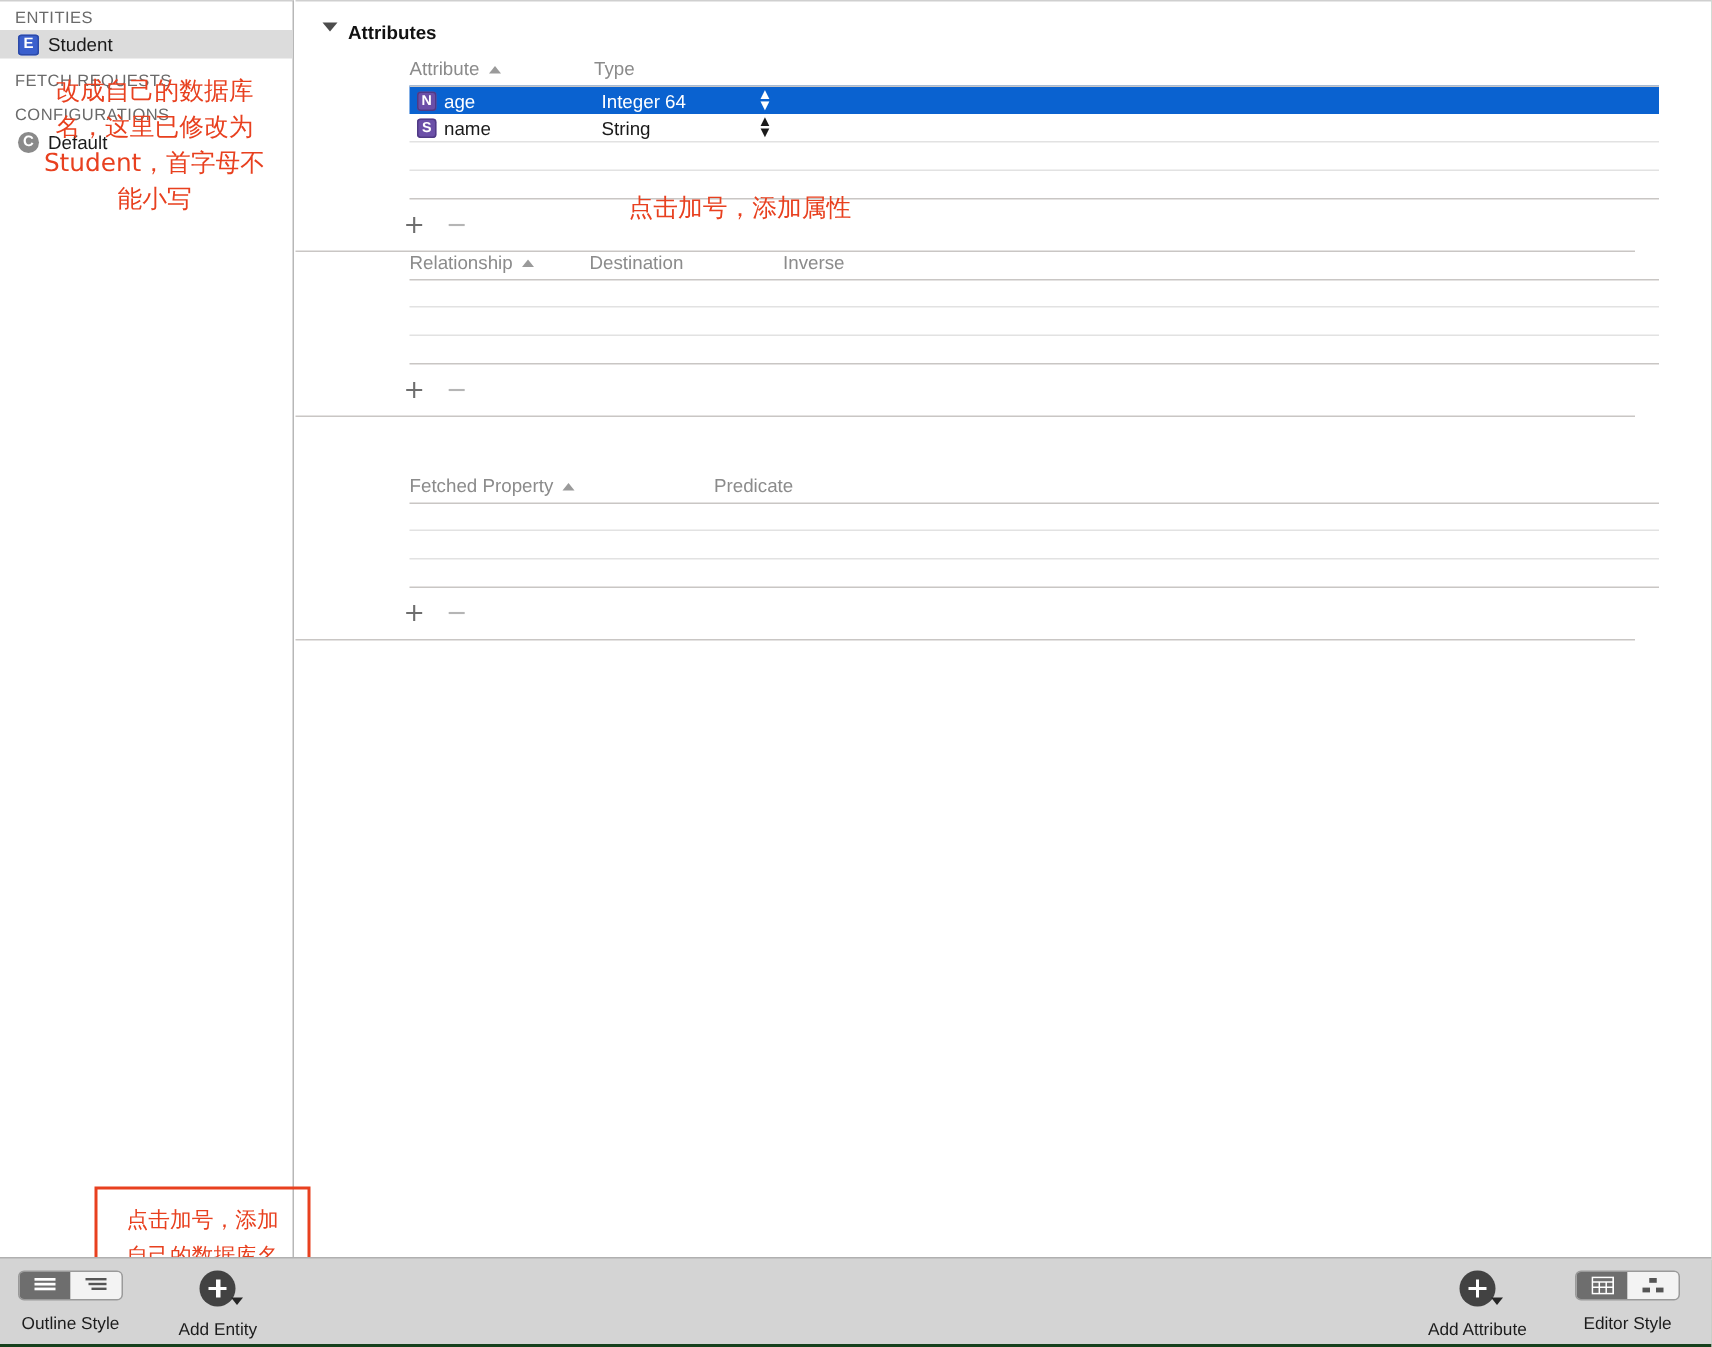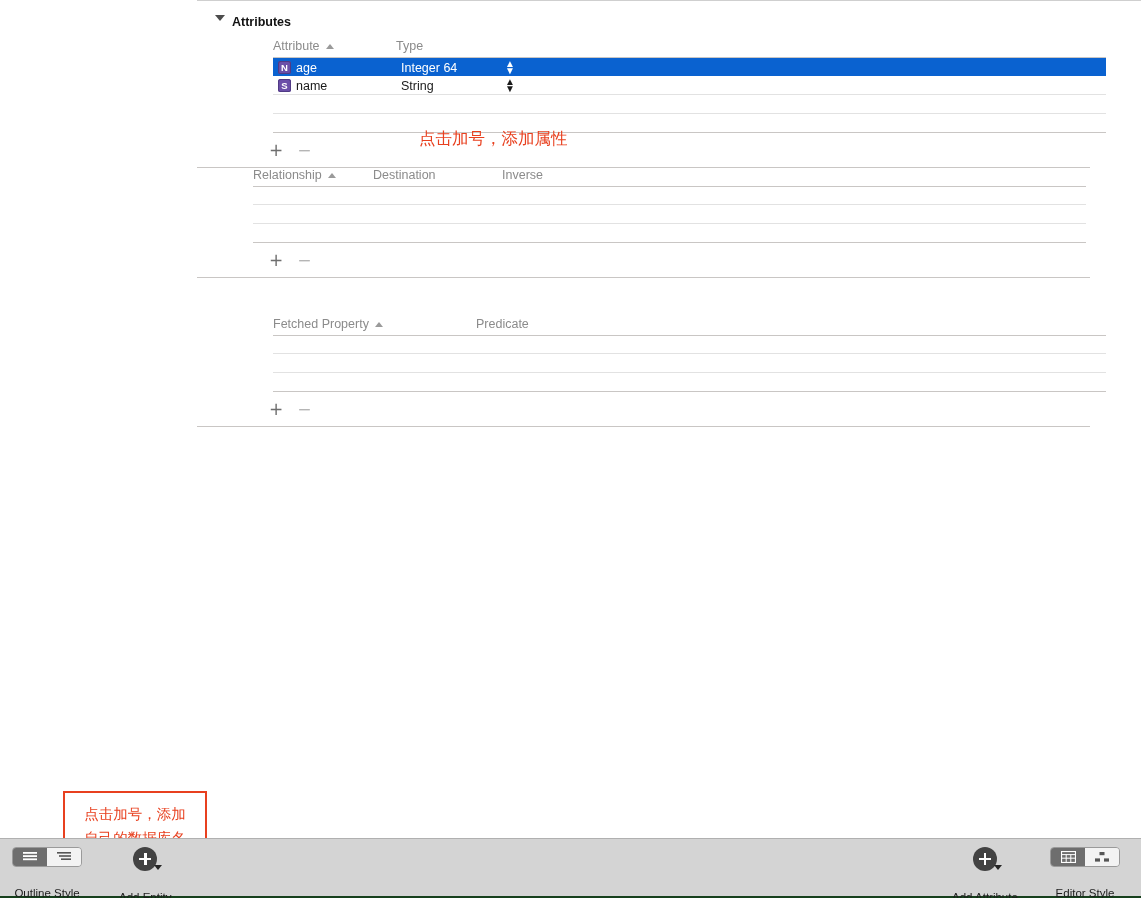--- a/index.html
+++ b/index.html
@@ -162,21 +162,21 @@
     width: 1141px; height: 58px;
     background: #d4d4d4;
     border-top: 1px solid #b0b0b0;
   }
   .tool-group {
     position: absolute; top: 8px;
     display: flex; flex-direction: column; align-items: center;
   }
   .tool-label {
     font-size: 11.5px; color: #1c1c1c;
-    margin-top: 20px; white-space: nowrap; text-decoration: underline;
+    margin-top: 10px; white-space: nowrap;
   }
   .seg {
     display: flex; height: 20px;
     border-radius: 4px; overflow: hidden;
     border: 1px solid #9a9a9a;
   }
   .seg > div {
     width: 34px; display: flex;
     align-items: center; justify-content: center;
   }
@@ -199,20 +199,43 @@
     border-left: 4px solid transparent;
     border-right: 4px solid transparent;
     border-top: 5px solid #262626;
   }
 </style>
 </head>
 <body>
 
 <div id="root">
 
+  <div class="sidebar">
+
+    <div class="sb-header">ENTITIES</div>
+
+    <div class="sb-row selected">
+      <span class="badge e">E</span>
+      <span class="sb-label">Student</span>
+    </div>
+
+    <div class="sb-header" style="margin-top:4px;">FETCH REQUESTS</div>
+
+    <div class="sb-header" style="margin-top:4px;">CONFIGURATIONS</div>
+
+    <div class="sb-row">
+      <span class="badge cfg">C</span>
+      <span class="sb-label">Default</span>
+    </div>
+
+    <div class="ann ann-sidebar">改成自己的数据库
+名，这里已修改为
+Student，首字母不
+能小写</div>
+  </div>
 
   <div class="main">
 
     <div class="section" style="top:14px;">
       <div class="sec-title">
         <span class="disclosure"></span>
         <span>Attributes</span>
       </div>
 
       <div class="tbl" style="margin-left:76px; width:833px;">
@@ -260,21 +283,21 @@
 
       <div class="btn-bar" style="height:34px;">
         <span class="plusbtn">+</span>
         <span class="minusbtn minus">−</span>
       </div>
       <div class="sec-sep" style="width:893px;"></div>
     </div>
 
     <div class="section" style="top:163px;">
 
-      <div class="tbl" style="margin-left:56px; width:833px;">
+      <div class="tbl" style="margin-left:76px; width:833px;">
         <div class="hdr-row">
           <div class="hdr-cell" style="left:0;">
             <span>Relationship</span>
             <span class="sortcaret"></span>
           </div>
           <div class="hdr-cell" style="left:120px;align-items:center;">
             <span>Destination</span>
           </div>
           <div class="hdr-cell" style="left:249px;">
             <span>Inverse</span>

